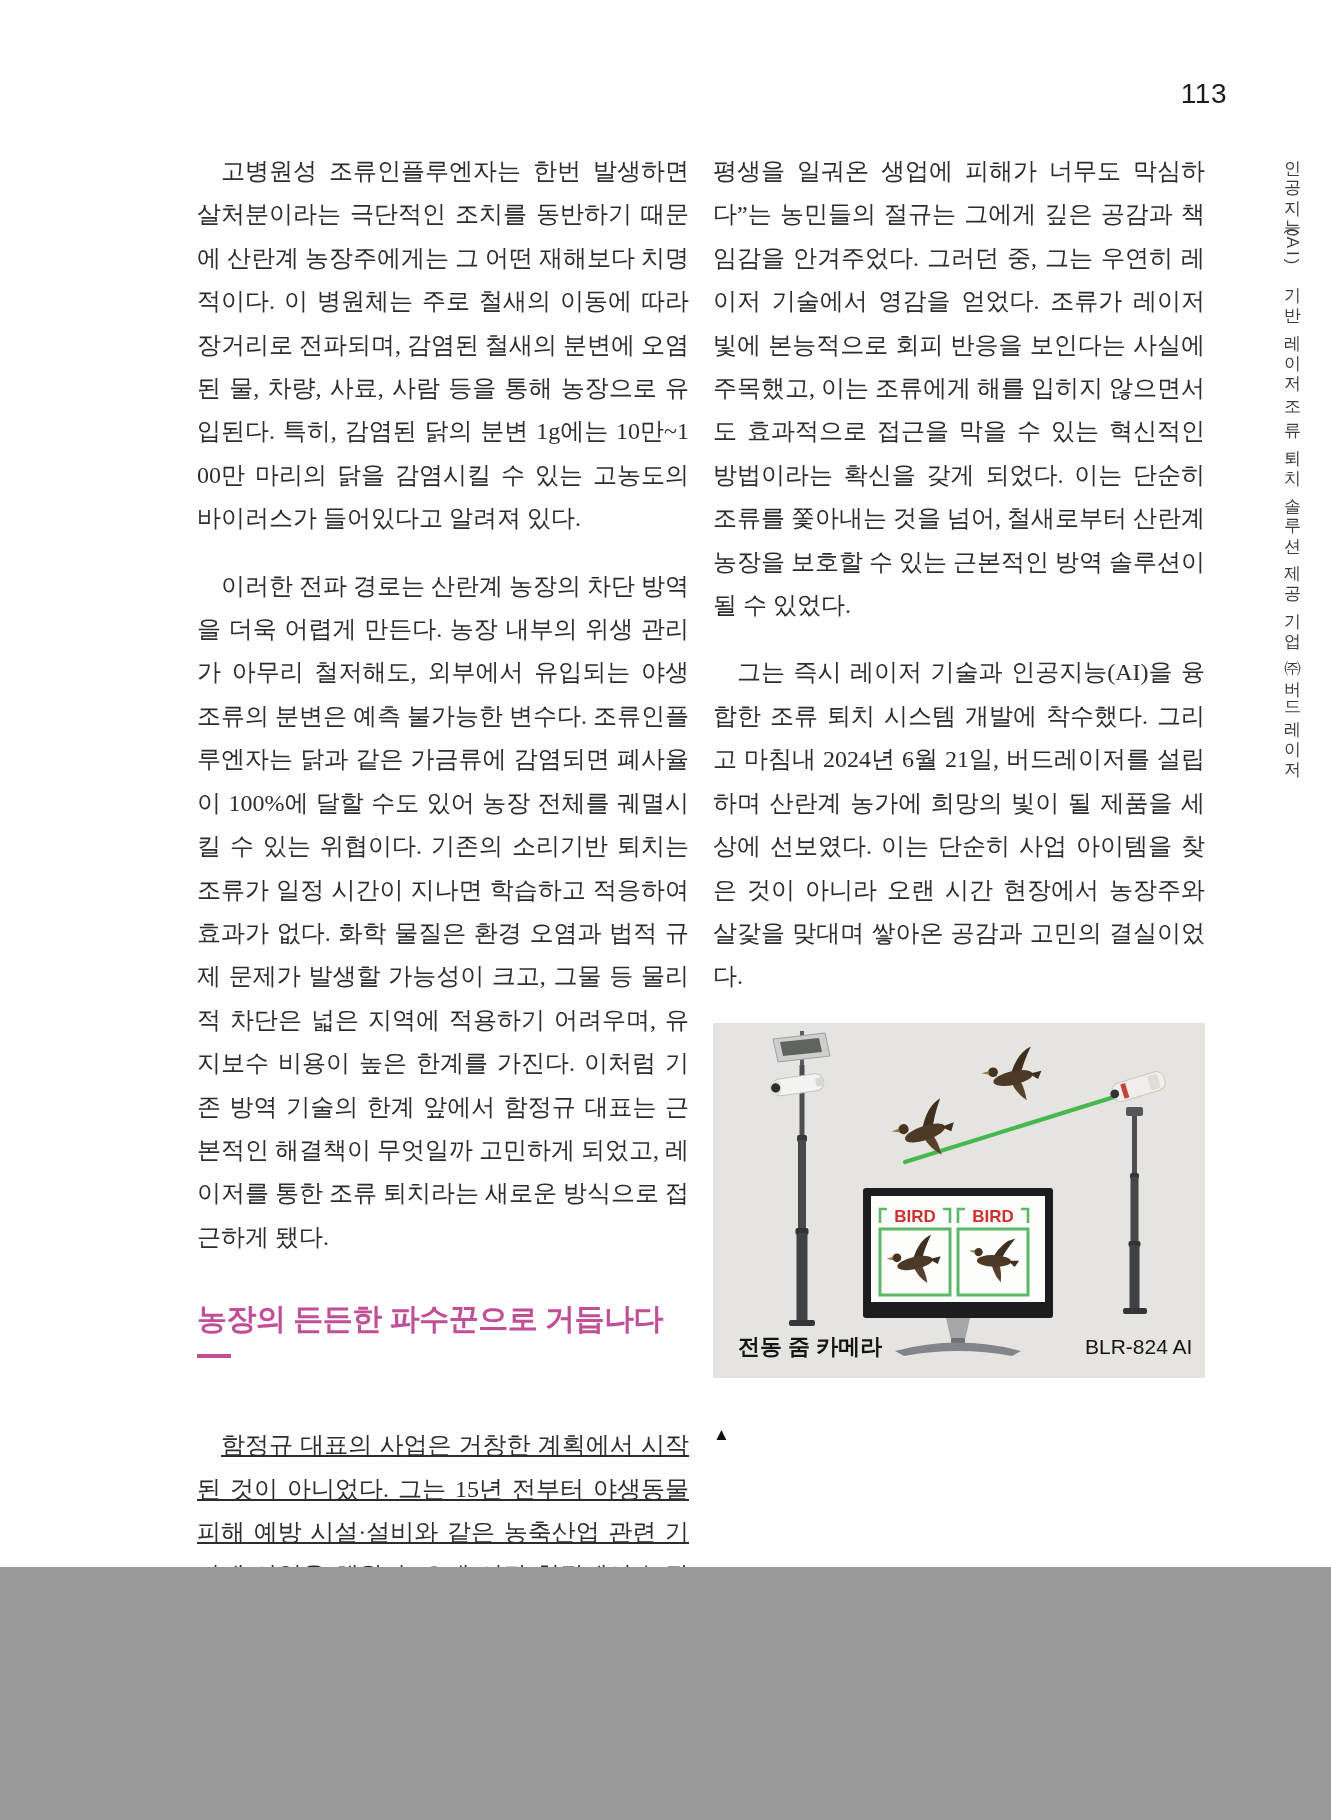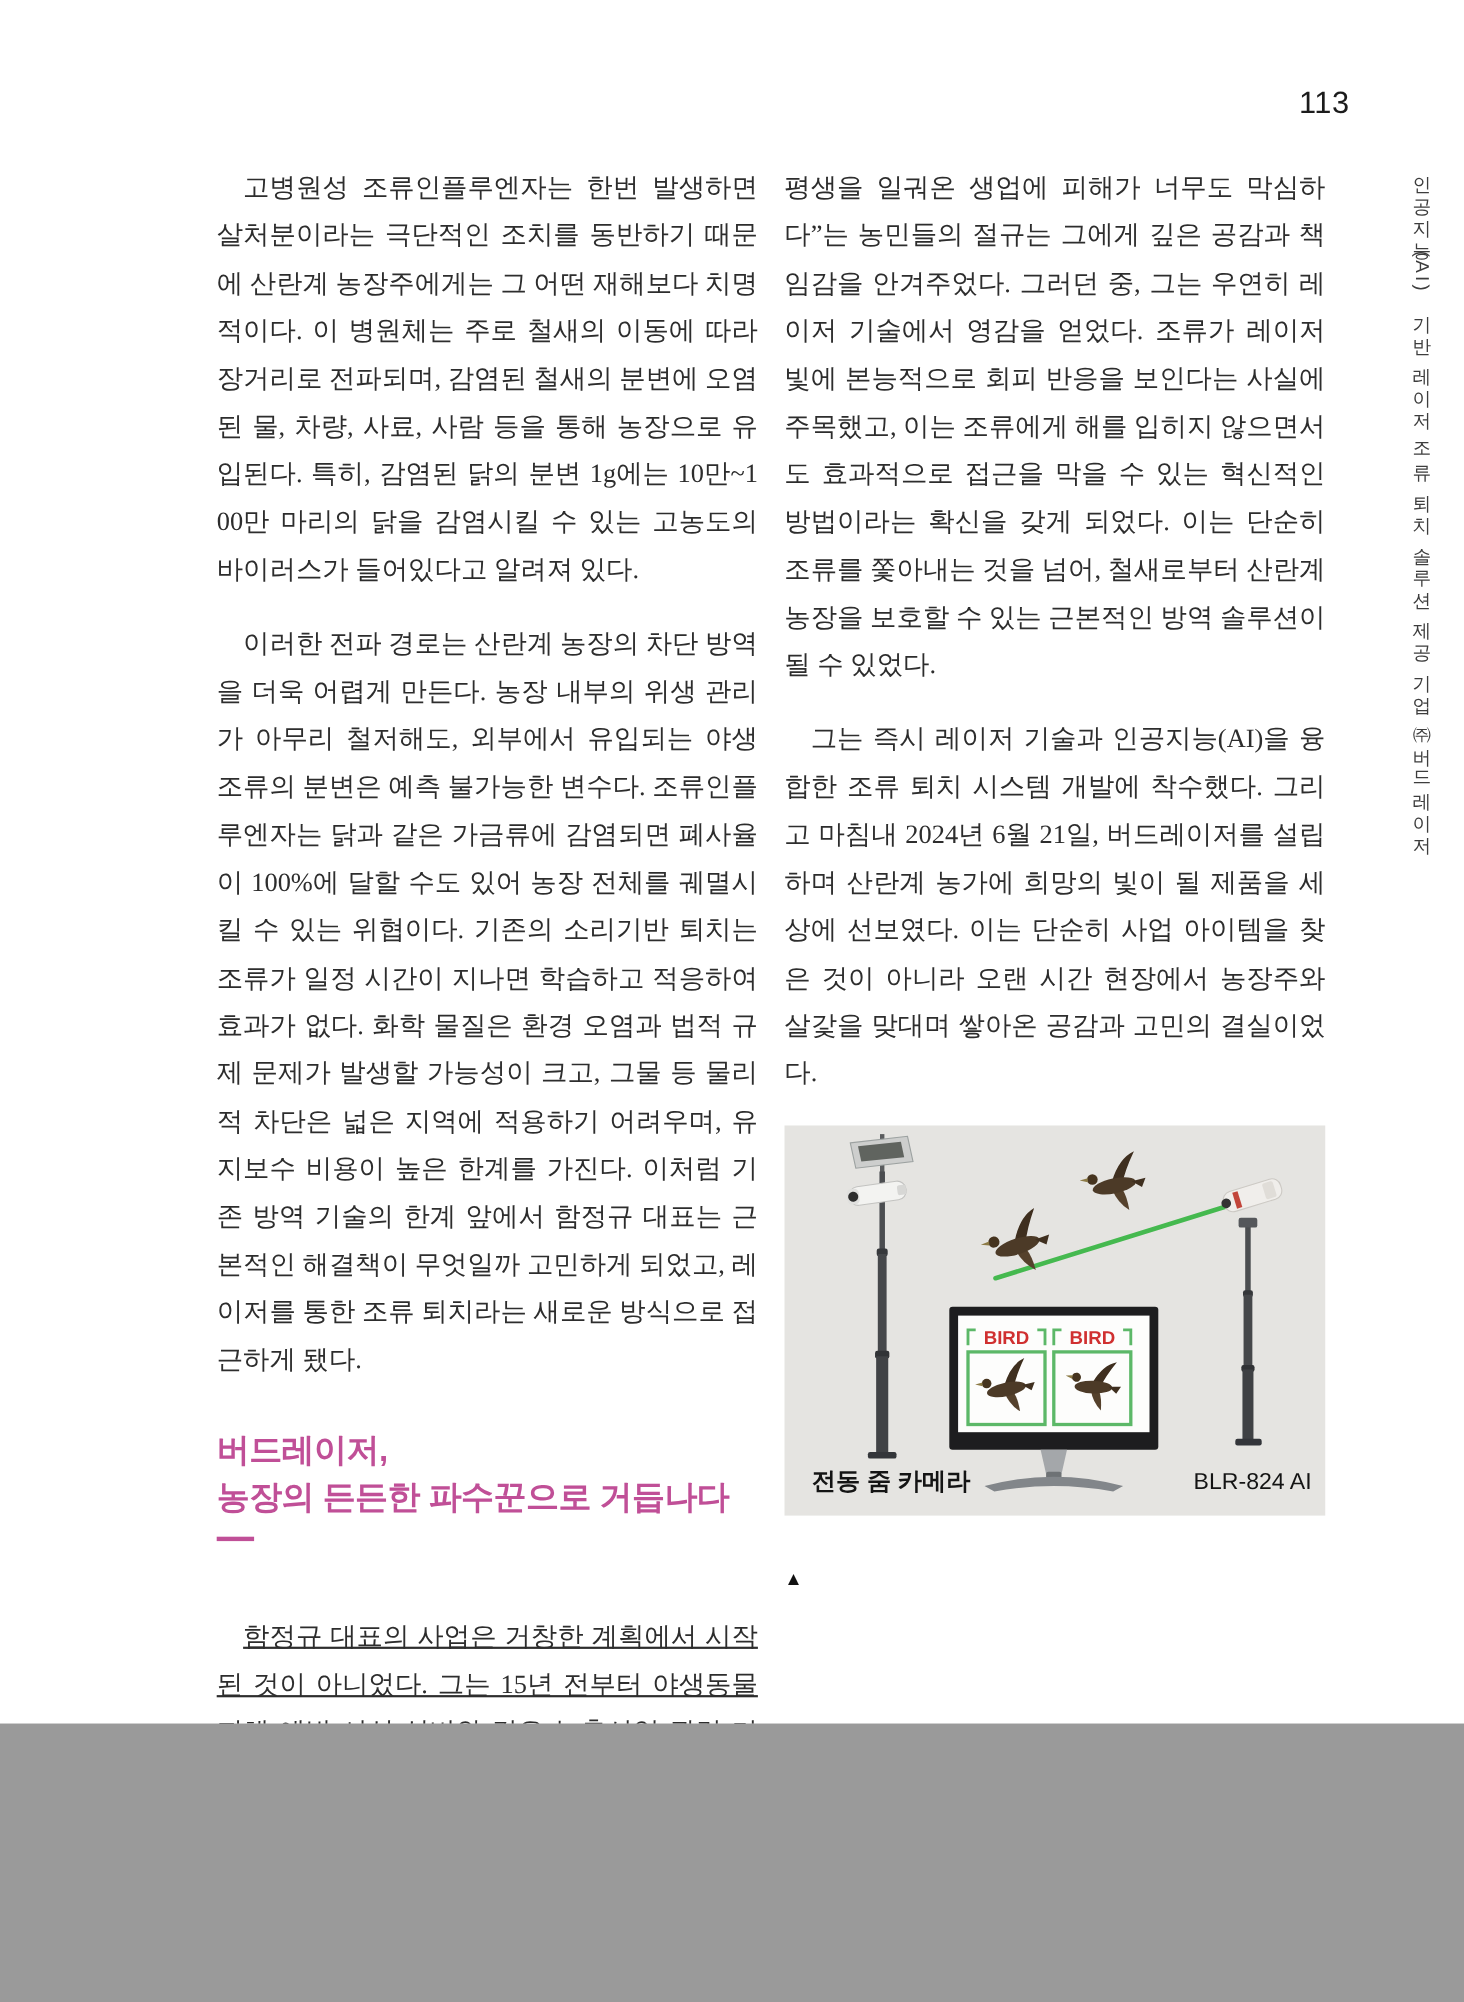--- a/index.html
+++ b/index.html
@@ -74,21 +74,20 @@
 
   <div class="vertical-tagline">인공지능(AI) 기반 레이저 조류 퇴치 솔루션 제공 기업 ㈜버드레이저</div>
 
   <div class="content">
 
     <div class="col">
       <p class="body-text indent">고병원성 조류인플루엔자는 한번 발생하면 살처분이라는 극단적인 조치를 동반하기 때문에 산란계 농장주에게는 그 어떤 재해보다 치명적이다. 이 병원체는 주로 철새의 이동에 따라 장거리로 전파되며, 감염된 철새의 분변에 오염된 물, 차량, 사료, 사람 등을 통해 농장으로 유입된다. 특히, 감염된 닭의 분변 1g에는 10만~100만 마리의 닭을 감염시킬 수 있는 고농도의 바이러스가 들어있다고 알려져 있다.</p>
       <p class="body-text indent">이러한 전파 경로는 산란계 농장의 차단 방역을 더욱 어렵게 만든다. 농장 내부의 위생 관리가 아무리 철저해도, 외부에서 유입되는 야생 조류의 분변은 예측 불가능한 변수다. 조류인플루엔자는 닭과 같은 가금류에 감염되면 폐사율이 100%에 달할 수도 있어 농장 전체를 궤멸시킬 수 있는 위협이다. 기존의 소리기반 퇴치는 조류가 일정 시간이 지나면 학습하고 적응하여 효과가 없다. 화학 물질은 환경 오염과 법적 규제 문제가 발생할 가능성이 크고, 그물 등 물리적 차단은 넓은 지역에 적용하기 어려우며, 유지보수 비용이 높은 한계를 가진다. 이처럼 기존 방역 기술의 한계 앞에서 함정규 대표는 근본적인 해결책이 무엇일까 고민하게 되었고, 레이저를 통한 조류 퇴치라는 새로운 방식으로 접근하게 됐다.</p>
 
       <div class="section-heading">
-        <div>버드레이저,</div>
         <div>농장의 든든한 파수꾼으로 거듭나다</div>
         <div class="heading-dash"></div>
       </div>
 
       <p class="body-text indent after-heading">함정규 대표의 사업은 거창한 계획에서 시작된 것이 아니었다. 그는 15년 전부터 야생동물 피해 예방 시설·설비와 같은 농축산업 관련 기자재 사업을 해왔다. 오랜 시간 현장에서 농장주들의 목소리를 직접 들으며 그는 조류인플루엔자와 같은 조류 피해의 심각성을 체감했다. “새 때문에</p>
     </div>
 
     <div class="col">
       <p class="body-text">평생을 일궈온 생업에 피해가 너무도 막심하다”는 농민들의 절규는 그에게 깊은 공감과 책임감을 안겨주었다. 그러던 중, 그는 우연히 레이저 기술에서 영감을 얻었다. 조류가 레이저 빛에 본능적으로 회피 반응을 보인다는 사실에 주목했고, 이는 조류에게 해를 입히지 않으면서도 효과적으로 접근을 막을 수 있는 혁신적인 방법이라는 확신을 갖게 되었다. 이는 단순히 조류를 쫓아내는 것을 넘어, 철새로부터 산란계 농장을 보호할 수 있는 근본적인 방역 솔루션이 될 수 있었다.</p>
       <p class="body-text indent">그는 즉시 레이저 기술과 인공지능(AI)을 융합한 조류 퇴치 시스템 개발에 착수했다. 그리고 마침내 2024년 6월 21일, 버드레이저를 설립하며 산란계 농가에 희망의 빛이 될 제품을 세상에 선보였다. 이는 단순히 사업 아이템을 찾은 것이 아니라 오랜 시간 현장에서 농장주와 살갗을 맞대며 쌓아온 공감과 고민의 결실이었다.</p>

